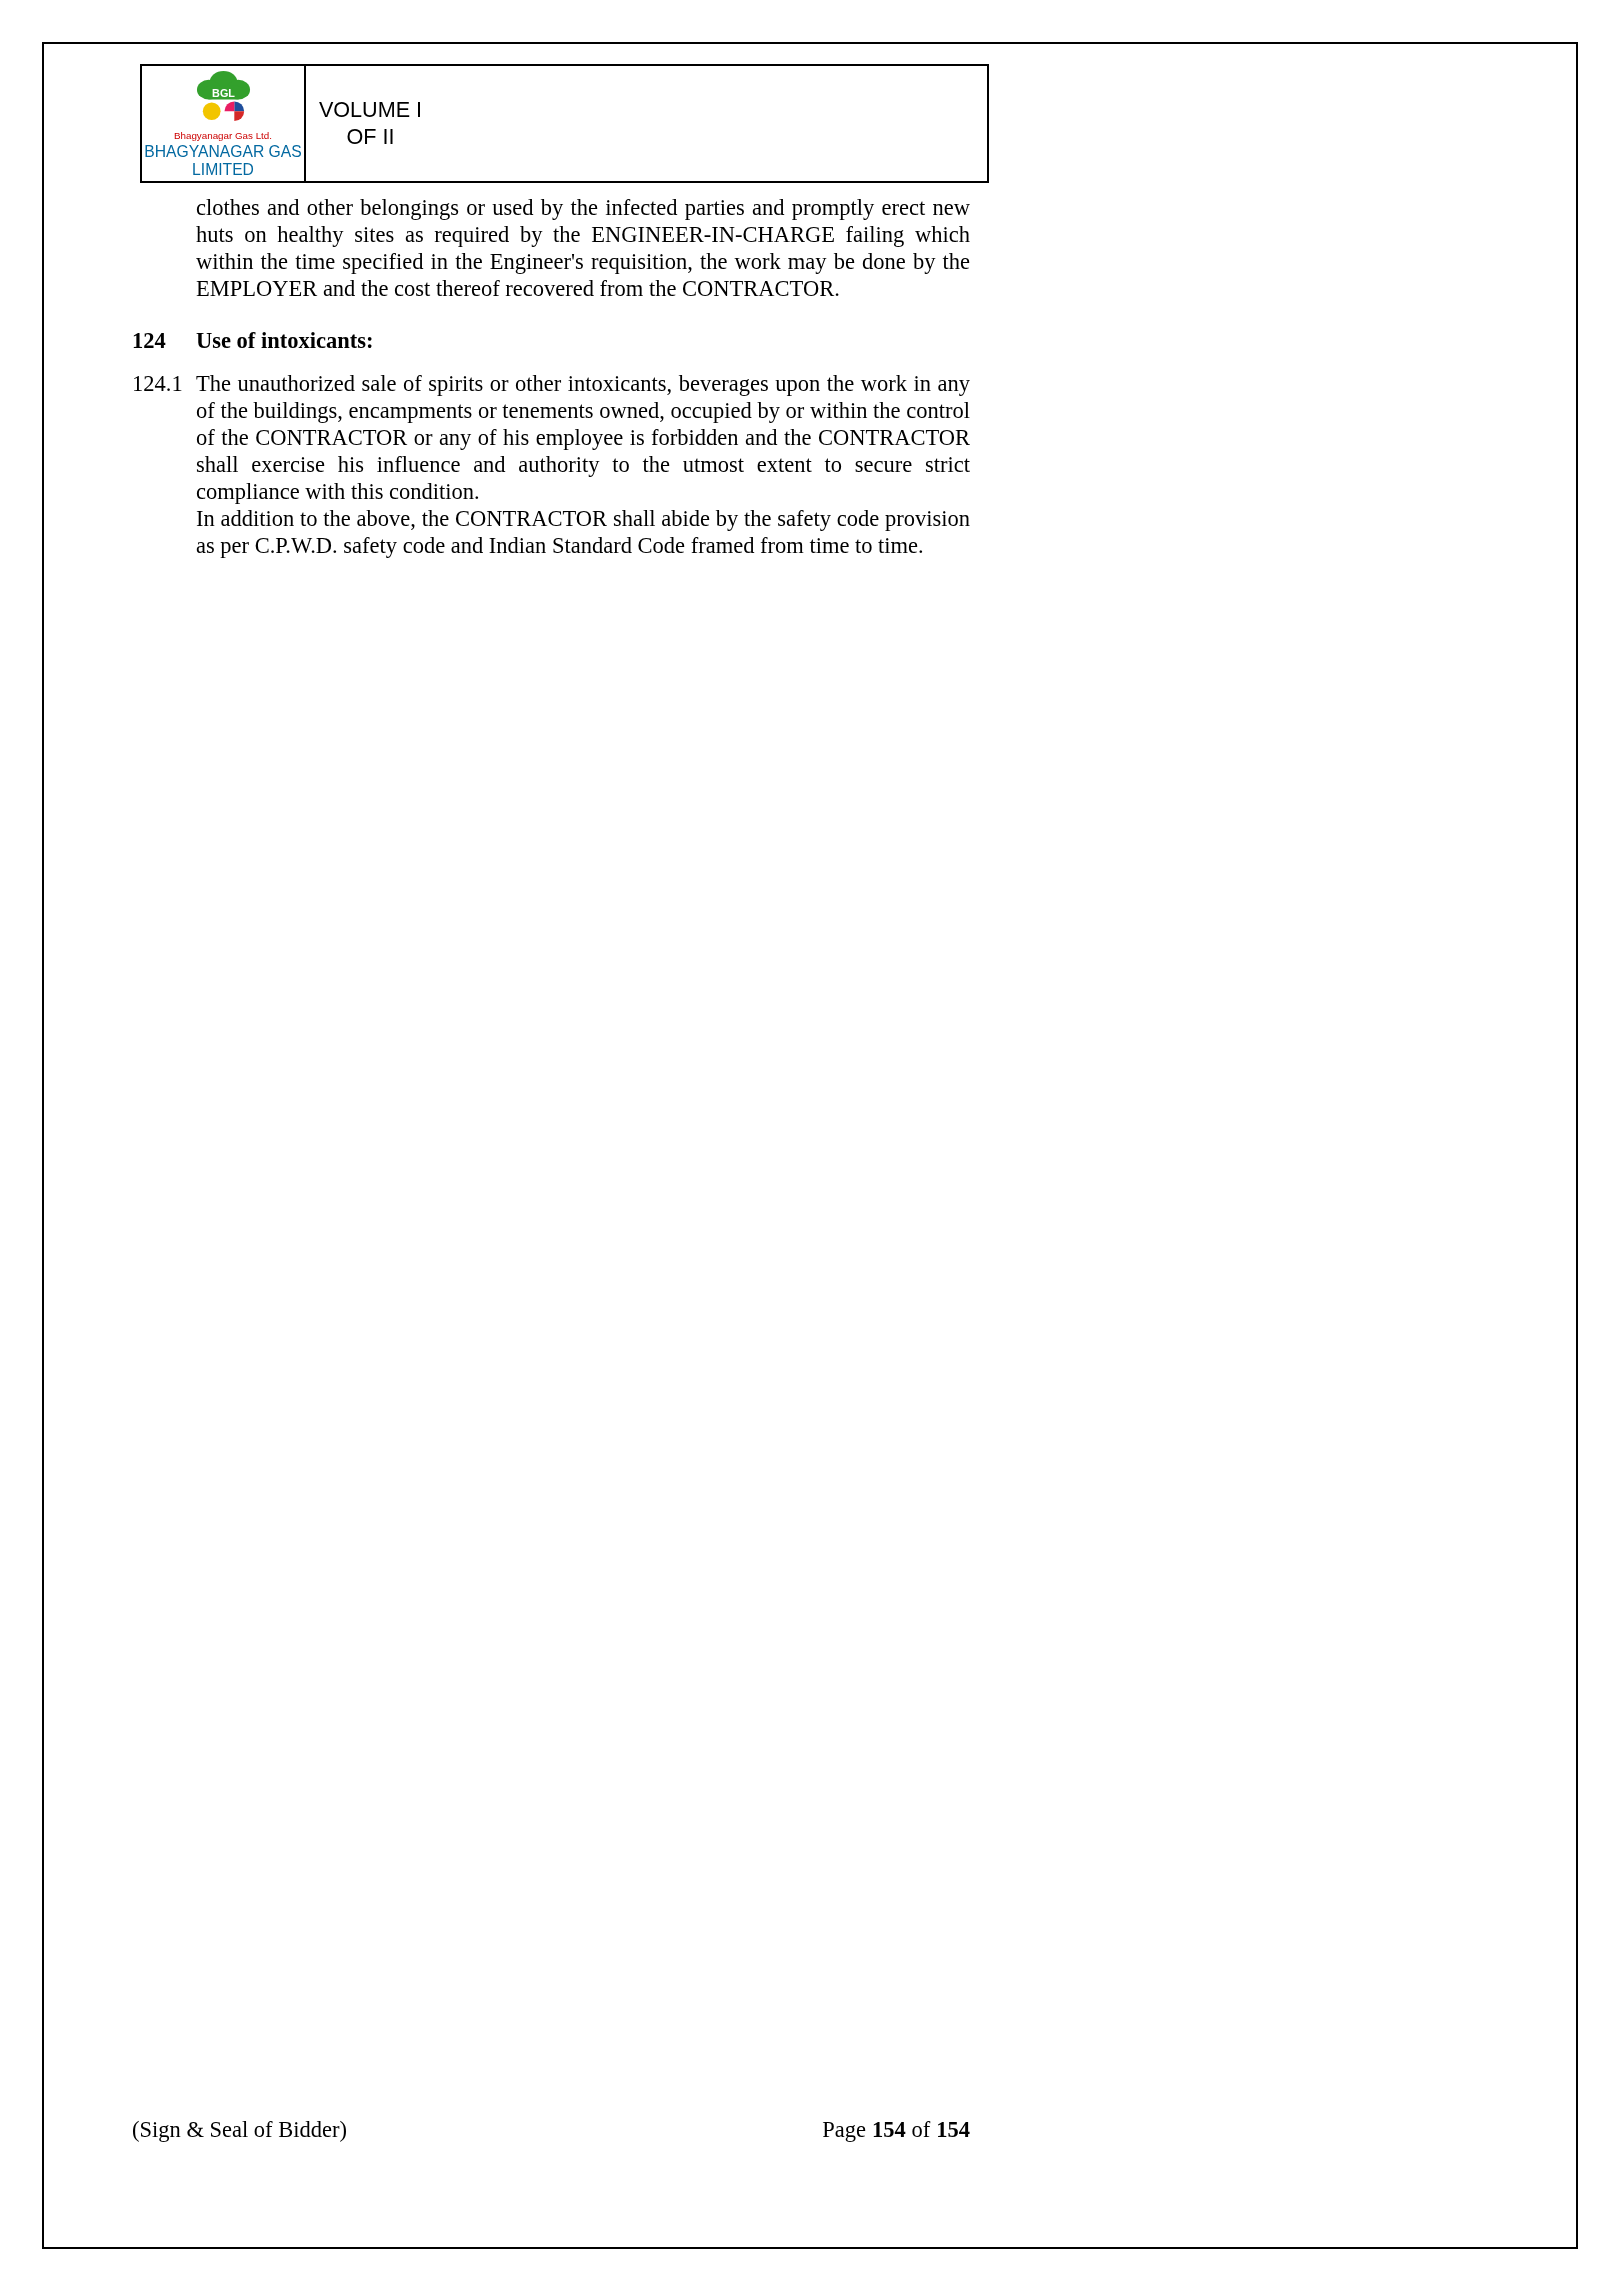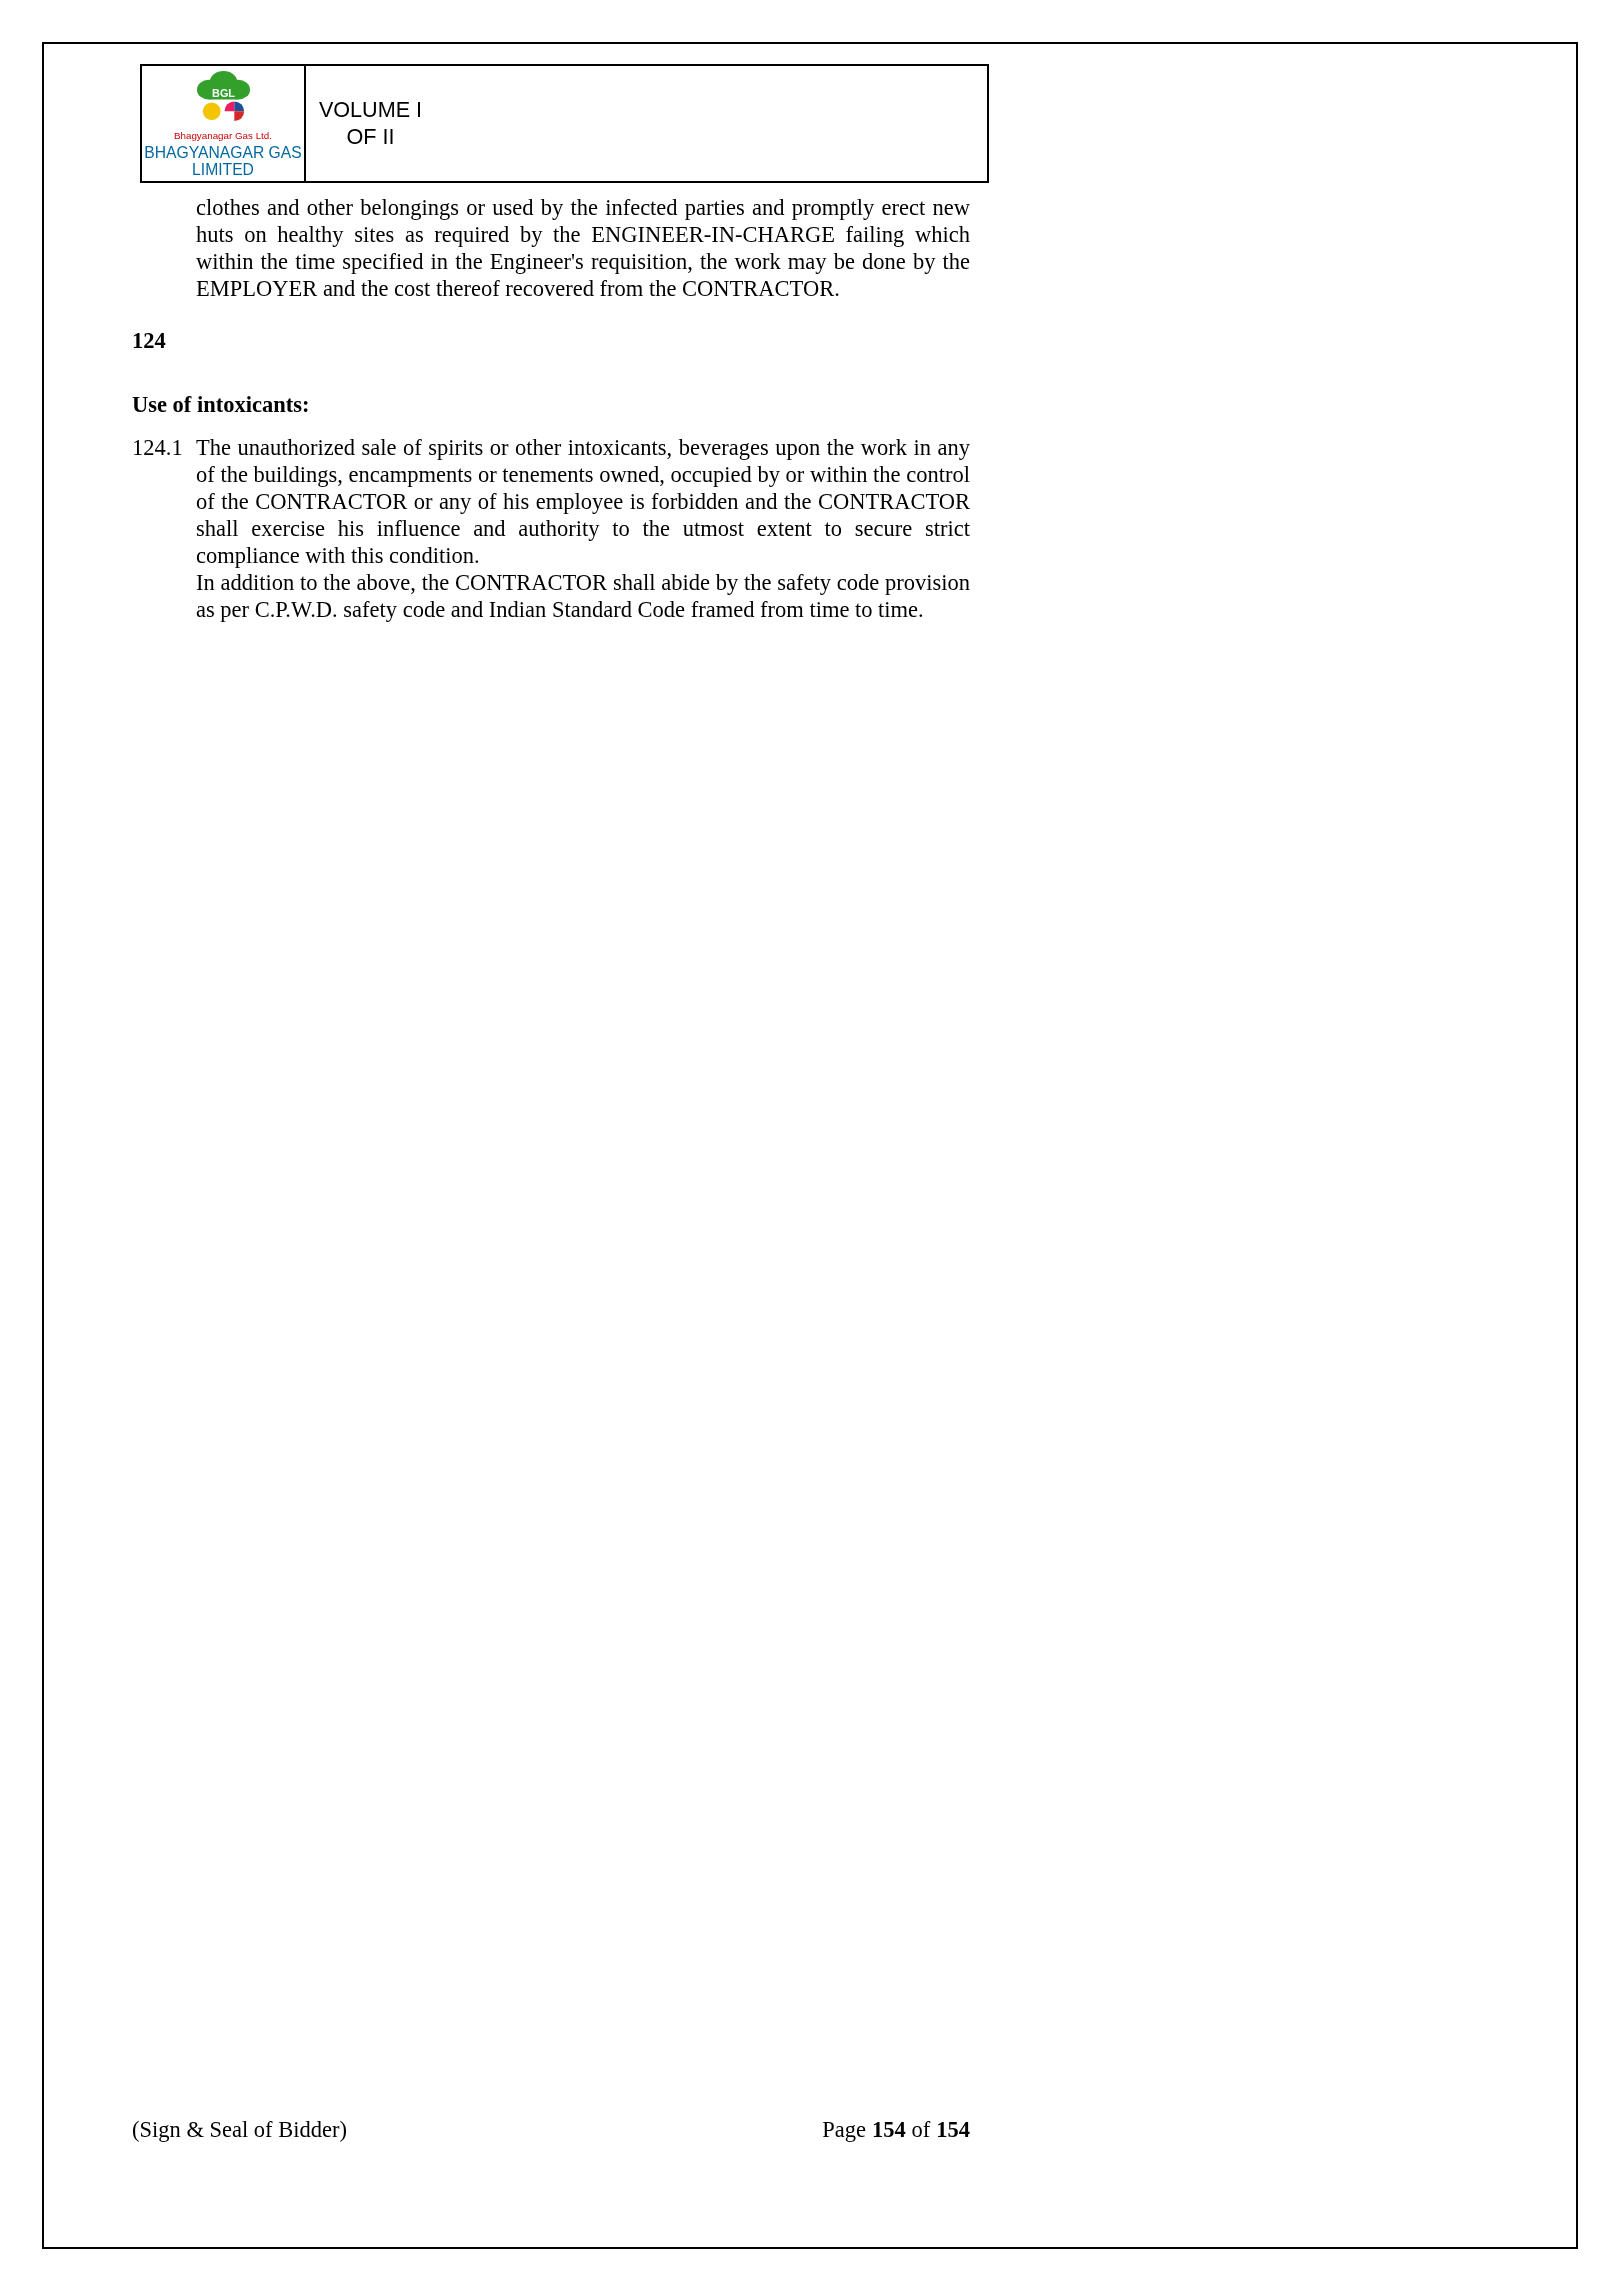--- a/index.html
+++ b/index.html
@@ -33,21 +33,21 @@
     display: flex;
     font-family: "Liberation Sans", sans-serif;
     background: #ffffff;
   }
   .logo-cell {
     width: 164px;
     border-right: 2px solid #000000;
     display: flex;
     flex-direction: column;
     align-items: center;
-    justify-content: flex-start;
+    justify-content: center;
     padding: 2.9px 2px;
   }
   .logo-caption {
     font-size: 9.8px;
     color: #cc0000;
     line-height: 10.8px;
     margin-top: 1px;
   }
   .org-name {
     font-size: 15.7px;
@@ -87,21 +87,20 @@
     line-height: 27px;
   }
   .para {
     margin: 0 0 0 64px;
     text-align: justify;
   }
   .section-row {
     display: flex;
     margin-top: 24.5px;
     font-weight: bold;
-    flex-direction: column;
   }
   .section-row .col-num { width: 64px; flex: 0 0 64px; }
   .clause-row {
     display: flex;
     margin-top: 16px;
   }
   .clause-row .col-num { width: 64px; flex: 0 0 64px; }
   .clause-body { flex: 1; text-align: justify; }
   .clause-body p { margin: 0; text-align: justify; }
 

